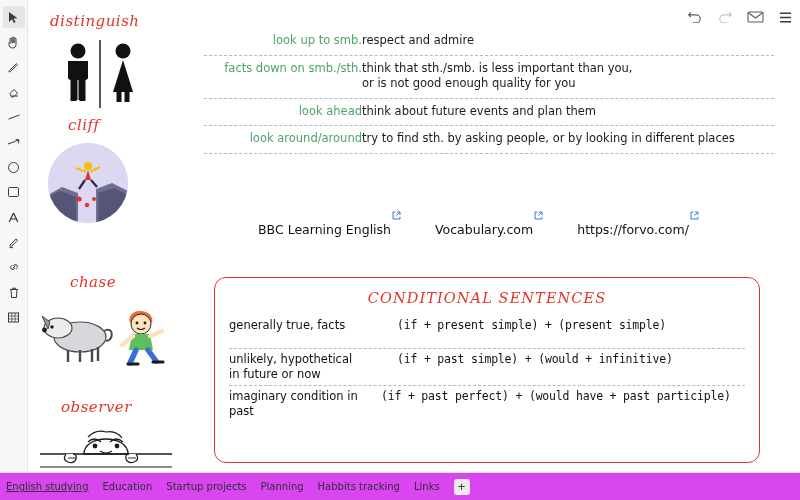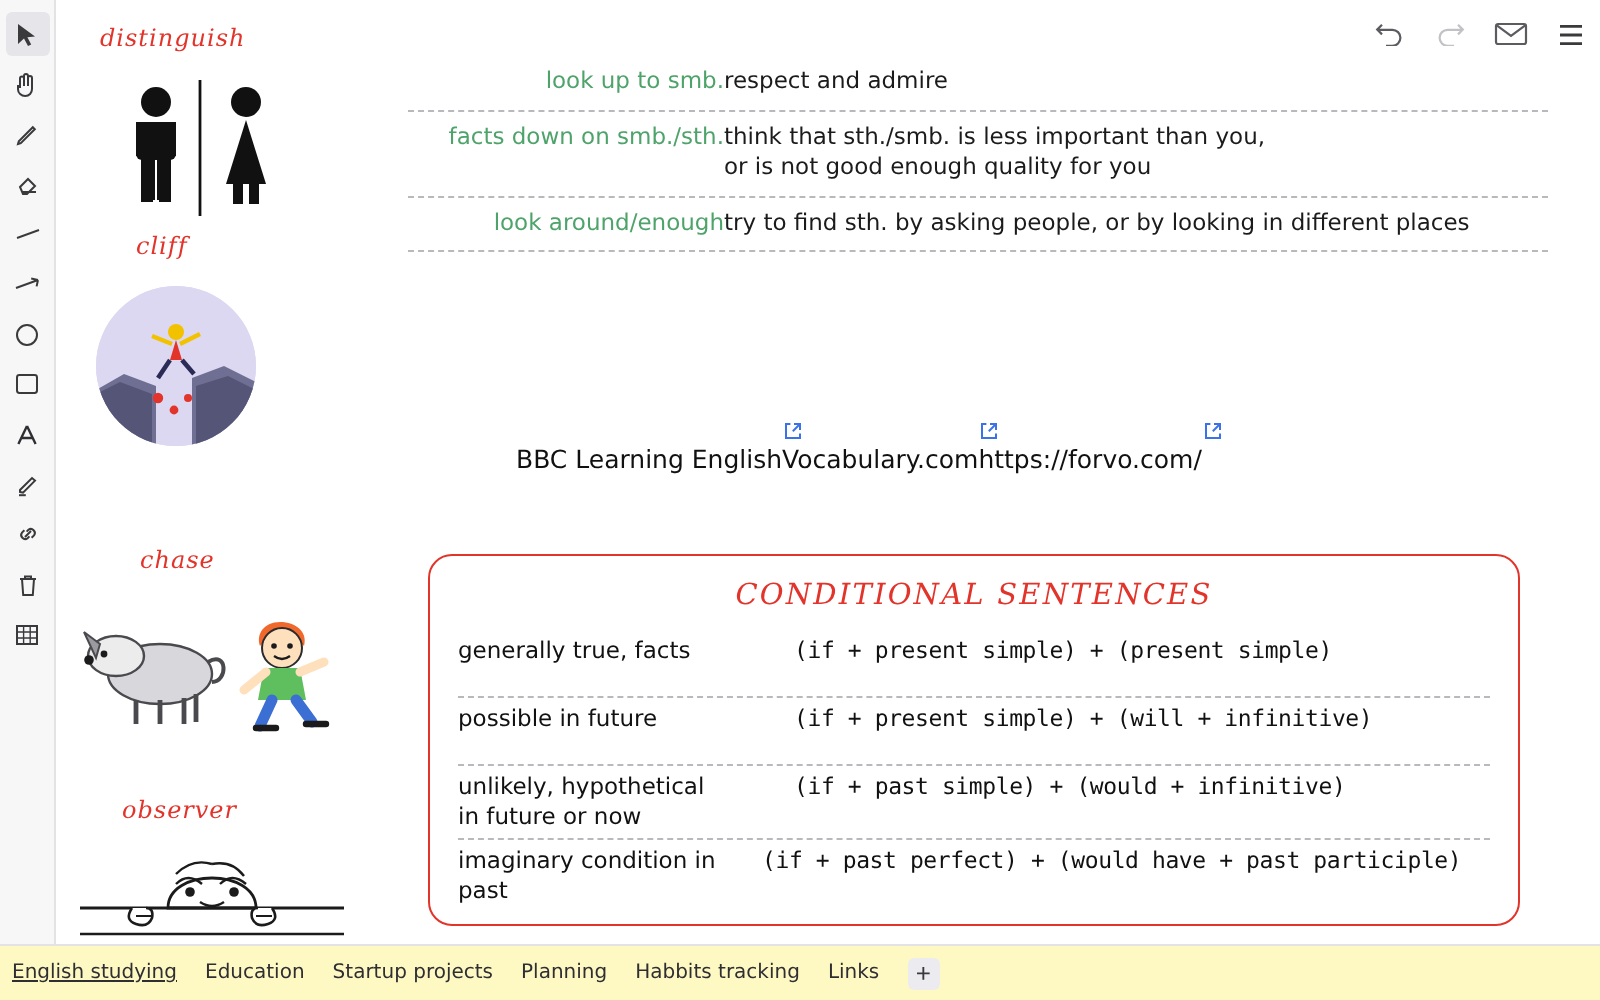--- a/index.html
+++ b/index.html
@@ -49,21 +49,21 @@
     position: absolute;
     left: 28px; top: 0; right: 0; bottom: 28px;
   }
 
   
   .word {
     position: absolute;
     font-family: "DejaVu Serif", serif;
     font-style: italic;
     color: #e2342a;
-    font-size: 12px;
+    font-size: 15px;
     letter-spacing: .5px;
   }
 
   
   .pv {
     position: absolute;
     left: 176px; top: 28px;
     width: 570px;
   }
   .pv-row {
@@ -87,20 +87,21 @@
     font-family: "DejaVu Sans", sans-serif;
     line-height: 1.35;
   }
 
   
   .links {
     position: absolute;
     left: 230px; top: 222px;
     width: 500px;
     display: flex;
+    gap: 44px;
     align-items: flex-end;
   }
   .link {
     position: relative;
     font-size: 12.5px;
     font-family: "DejaVu Sans", sans-serif;
     color: #111;
     white-space: nowrap;
   }
   .link .ext {
@@ -150,21 +151,21 @@
     color: #111;
     letter-spacing: -0.2px;
   }
   .cond-row.wide .cond-left { width: 152px; }
 
   
   .tabs {
     position: absolute;
     left: 0; bottom: 0;
     width: 800px; height: 28px;
-    background: #fef9c3;
+    background: #d946ef;
     border-top: 1px solid #e3e3e6;
     display: flex;
     align-items: center;
     padding-left: 6px;
     gap: 14px;
   }
   .tab {
     font-size: 10px;
     font-family: "DejaVu Sans", sans-serif;
     color: #2f2f33;
@@ -387,21 +388,25 @@
     <div class="pv-row">
       <div class="pv-term">look up to smb.</div>
       <div class="pv-def">respect and admire</div>
     </div>
     <div class="pv-row">
       <div class="pv-term">facts down on smb./sth.</div>
       <div class="pv-def" style="white-space:pre-line;">think that sth./smb. is less important than you,
 or is not good enough quality for you</div>
     </div>
     <div class="pv-row">
-      <div class="pv-term">look around/enough</div>
+      <div class="pv-term">look ahead</div>
+      <div class="pv-def">think about future events and plan them</div>
+    </div>
+    <div class="pv-row">
+      <div class="pv-term">look around/around</div>
       <div class="pv-def">try to find sth. by asking people, or by looking in different places</div>
     </div>
   </div>
 
   <div class="links">
     <div class="link">
       <span>BBC Learning English</span>
       <span class="ext">
         <svg width="9" height="9" viewBox="0 0 9 9">
             <path d="M3.2 1H1v7h7V5.8M5 1h3v3M8 1L4.4 4.6" fill="none" stroke="#3b72e8" stroke-width="1"></path>
@@ -424,24 +429,20 @@
           </svg>
       </span>
     </div>
   </div>
 
   <div class="cond">
     <div class="cond-title">CONDITIONAL SENTENCES</div>
     <div class="cond-row">
       <div class="cond-left">generally true, facts</div>
       <div class="cond-right">(if + present simple) + (present simple)</div>
-    </div>
-    <div class="cond-row">
-      <div class="cond-left">possible in future</div>
-      <div class="cond-right">(if + present simple) + (will + infinitive)</div>
     </div>
     <div class="cond-row">
       <div class="cond-left" style="white-space:pre-line;">unlikely, hypothetical
 in future or now</div>
       <div class="cond-right">(if + past simple) + (would + infinitive)</div>
     </div>
     <div class="cond-row wide">
       <div class="cond-left">imaginary condition in past</div>
       <div class="cond-right">(if + past perfect) + (would have + past participle)</div>
     </div>

